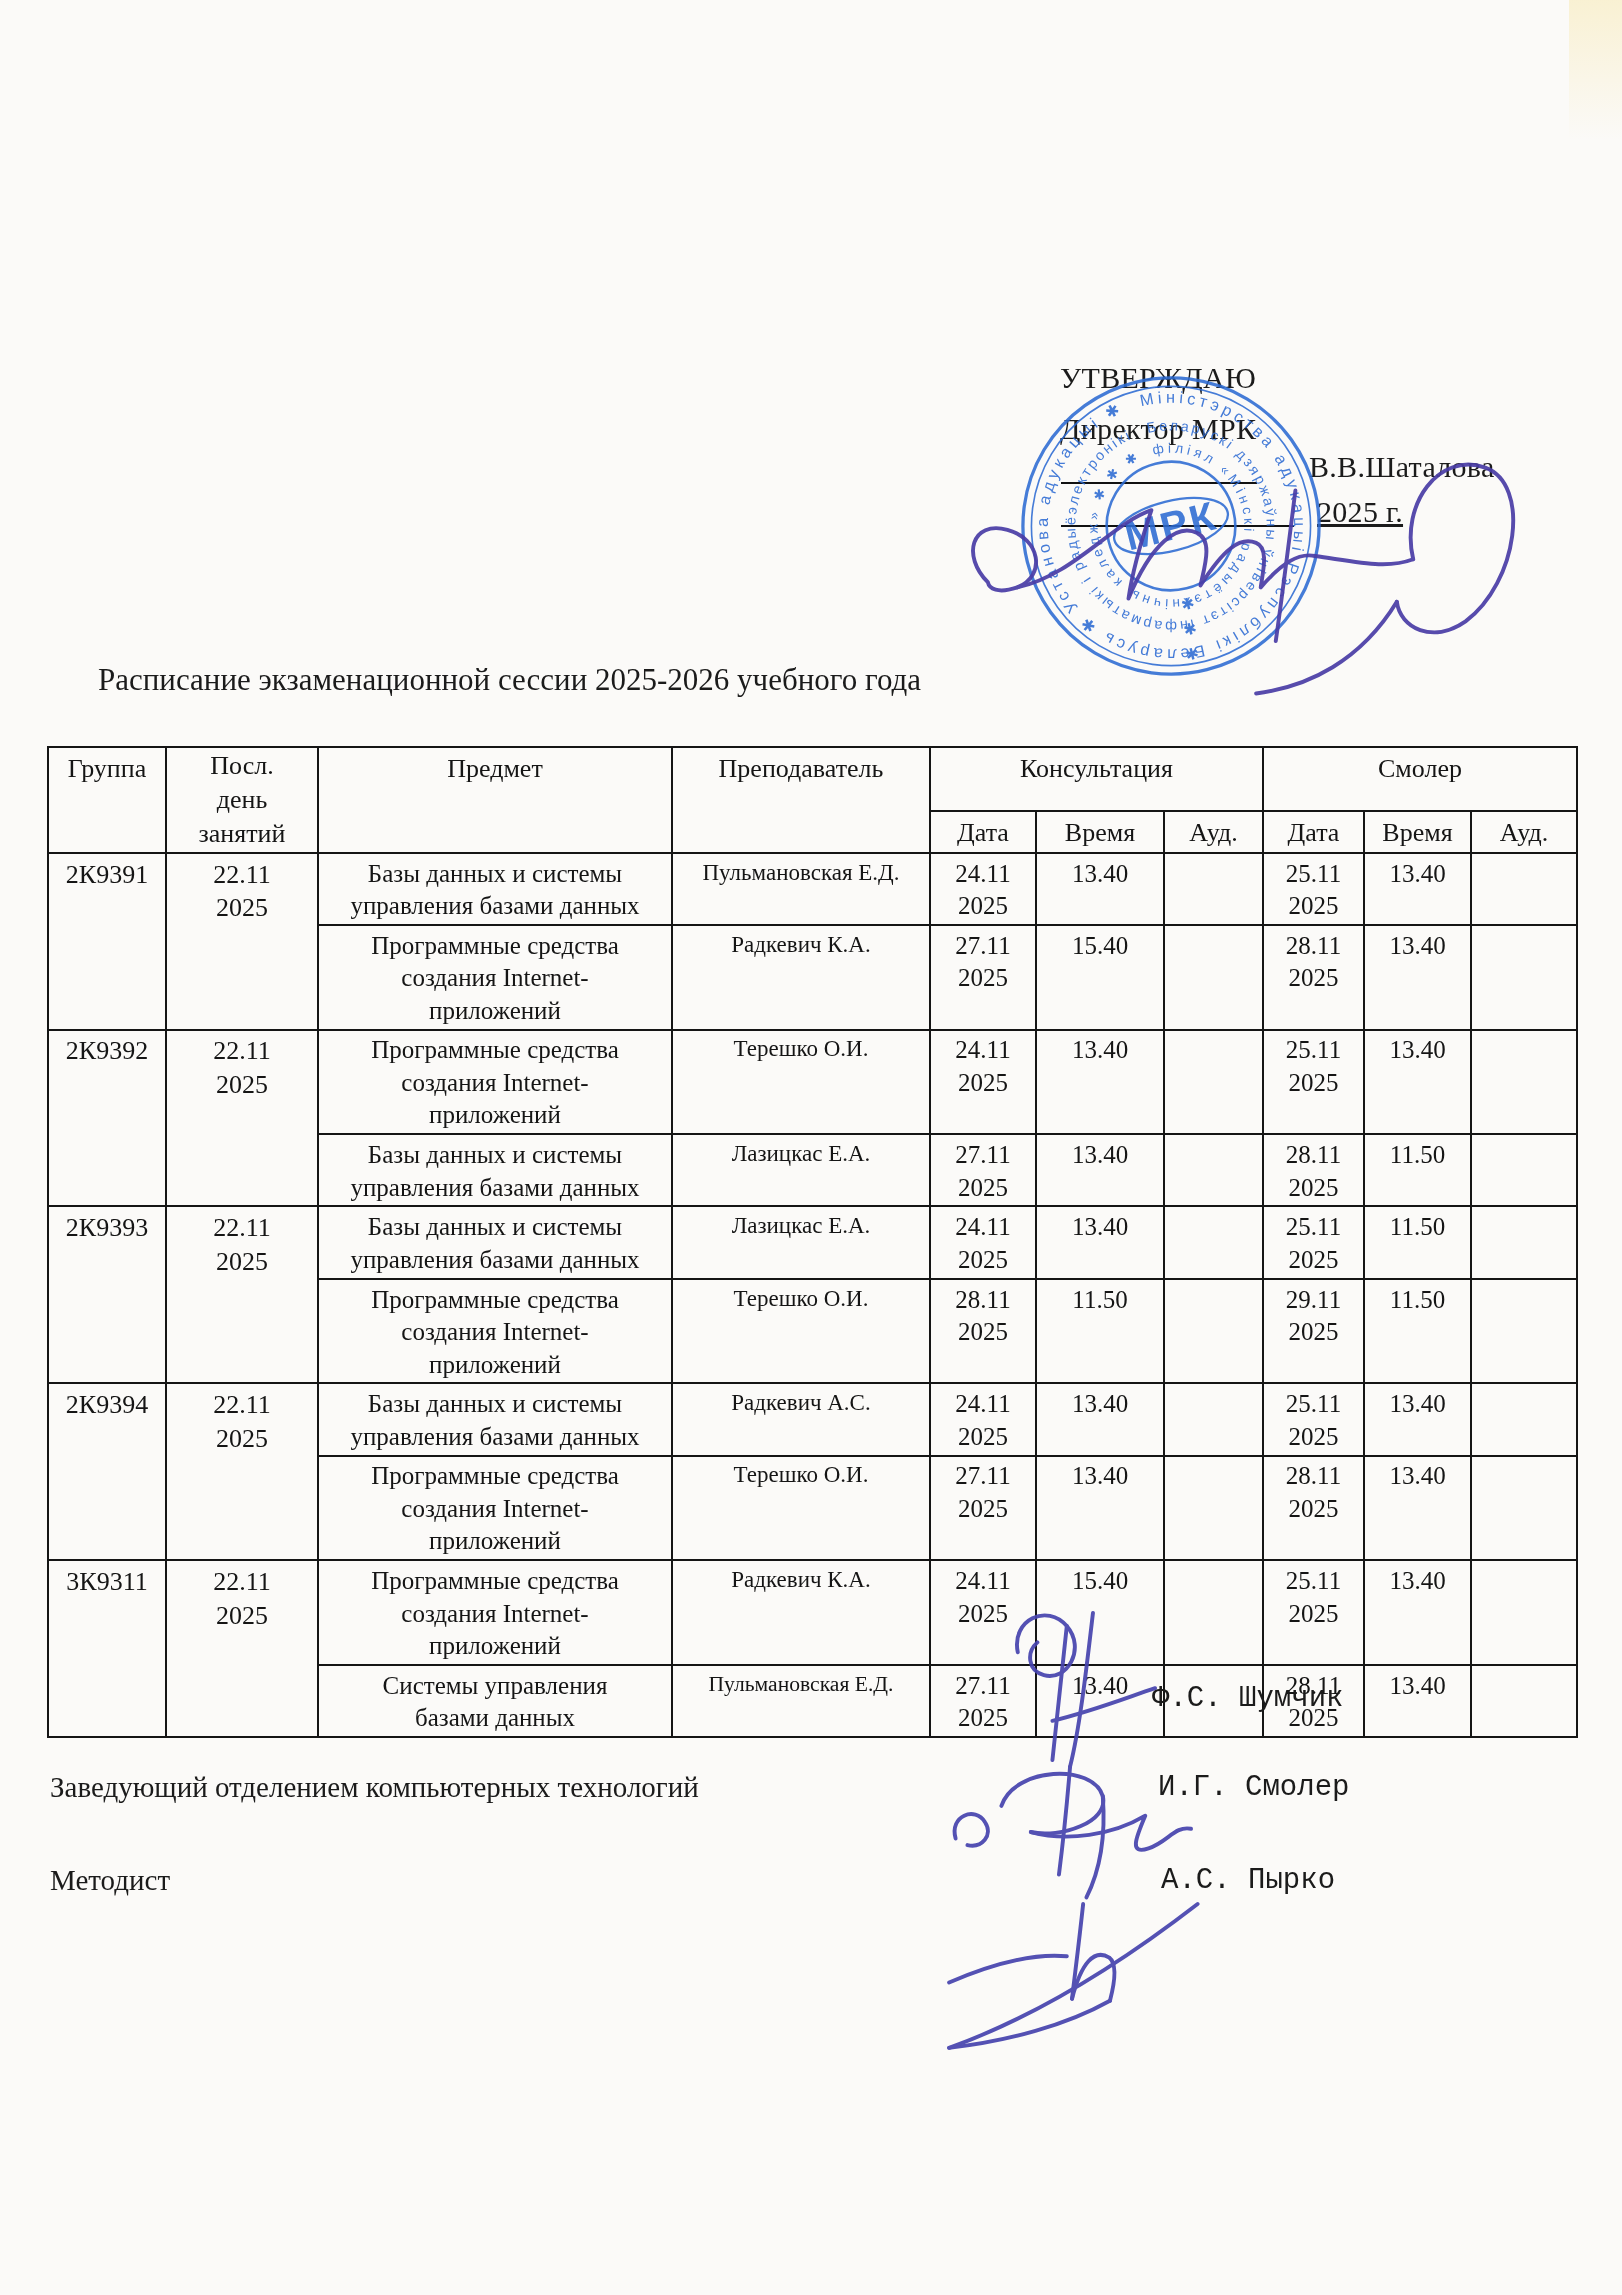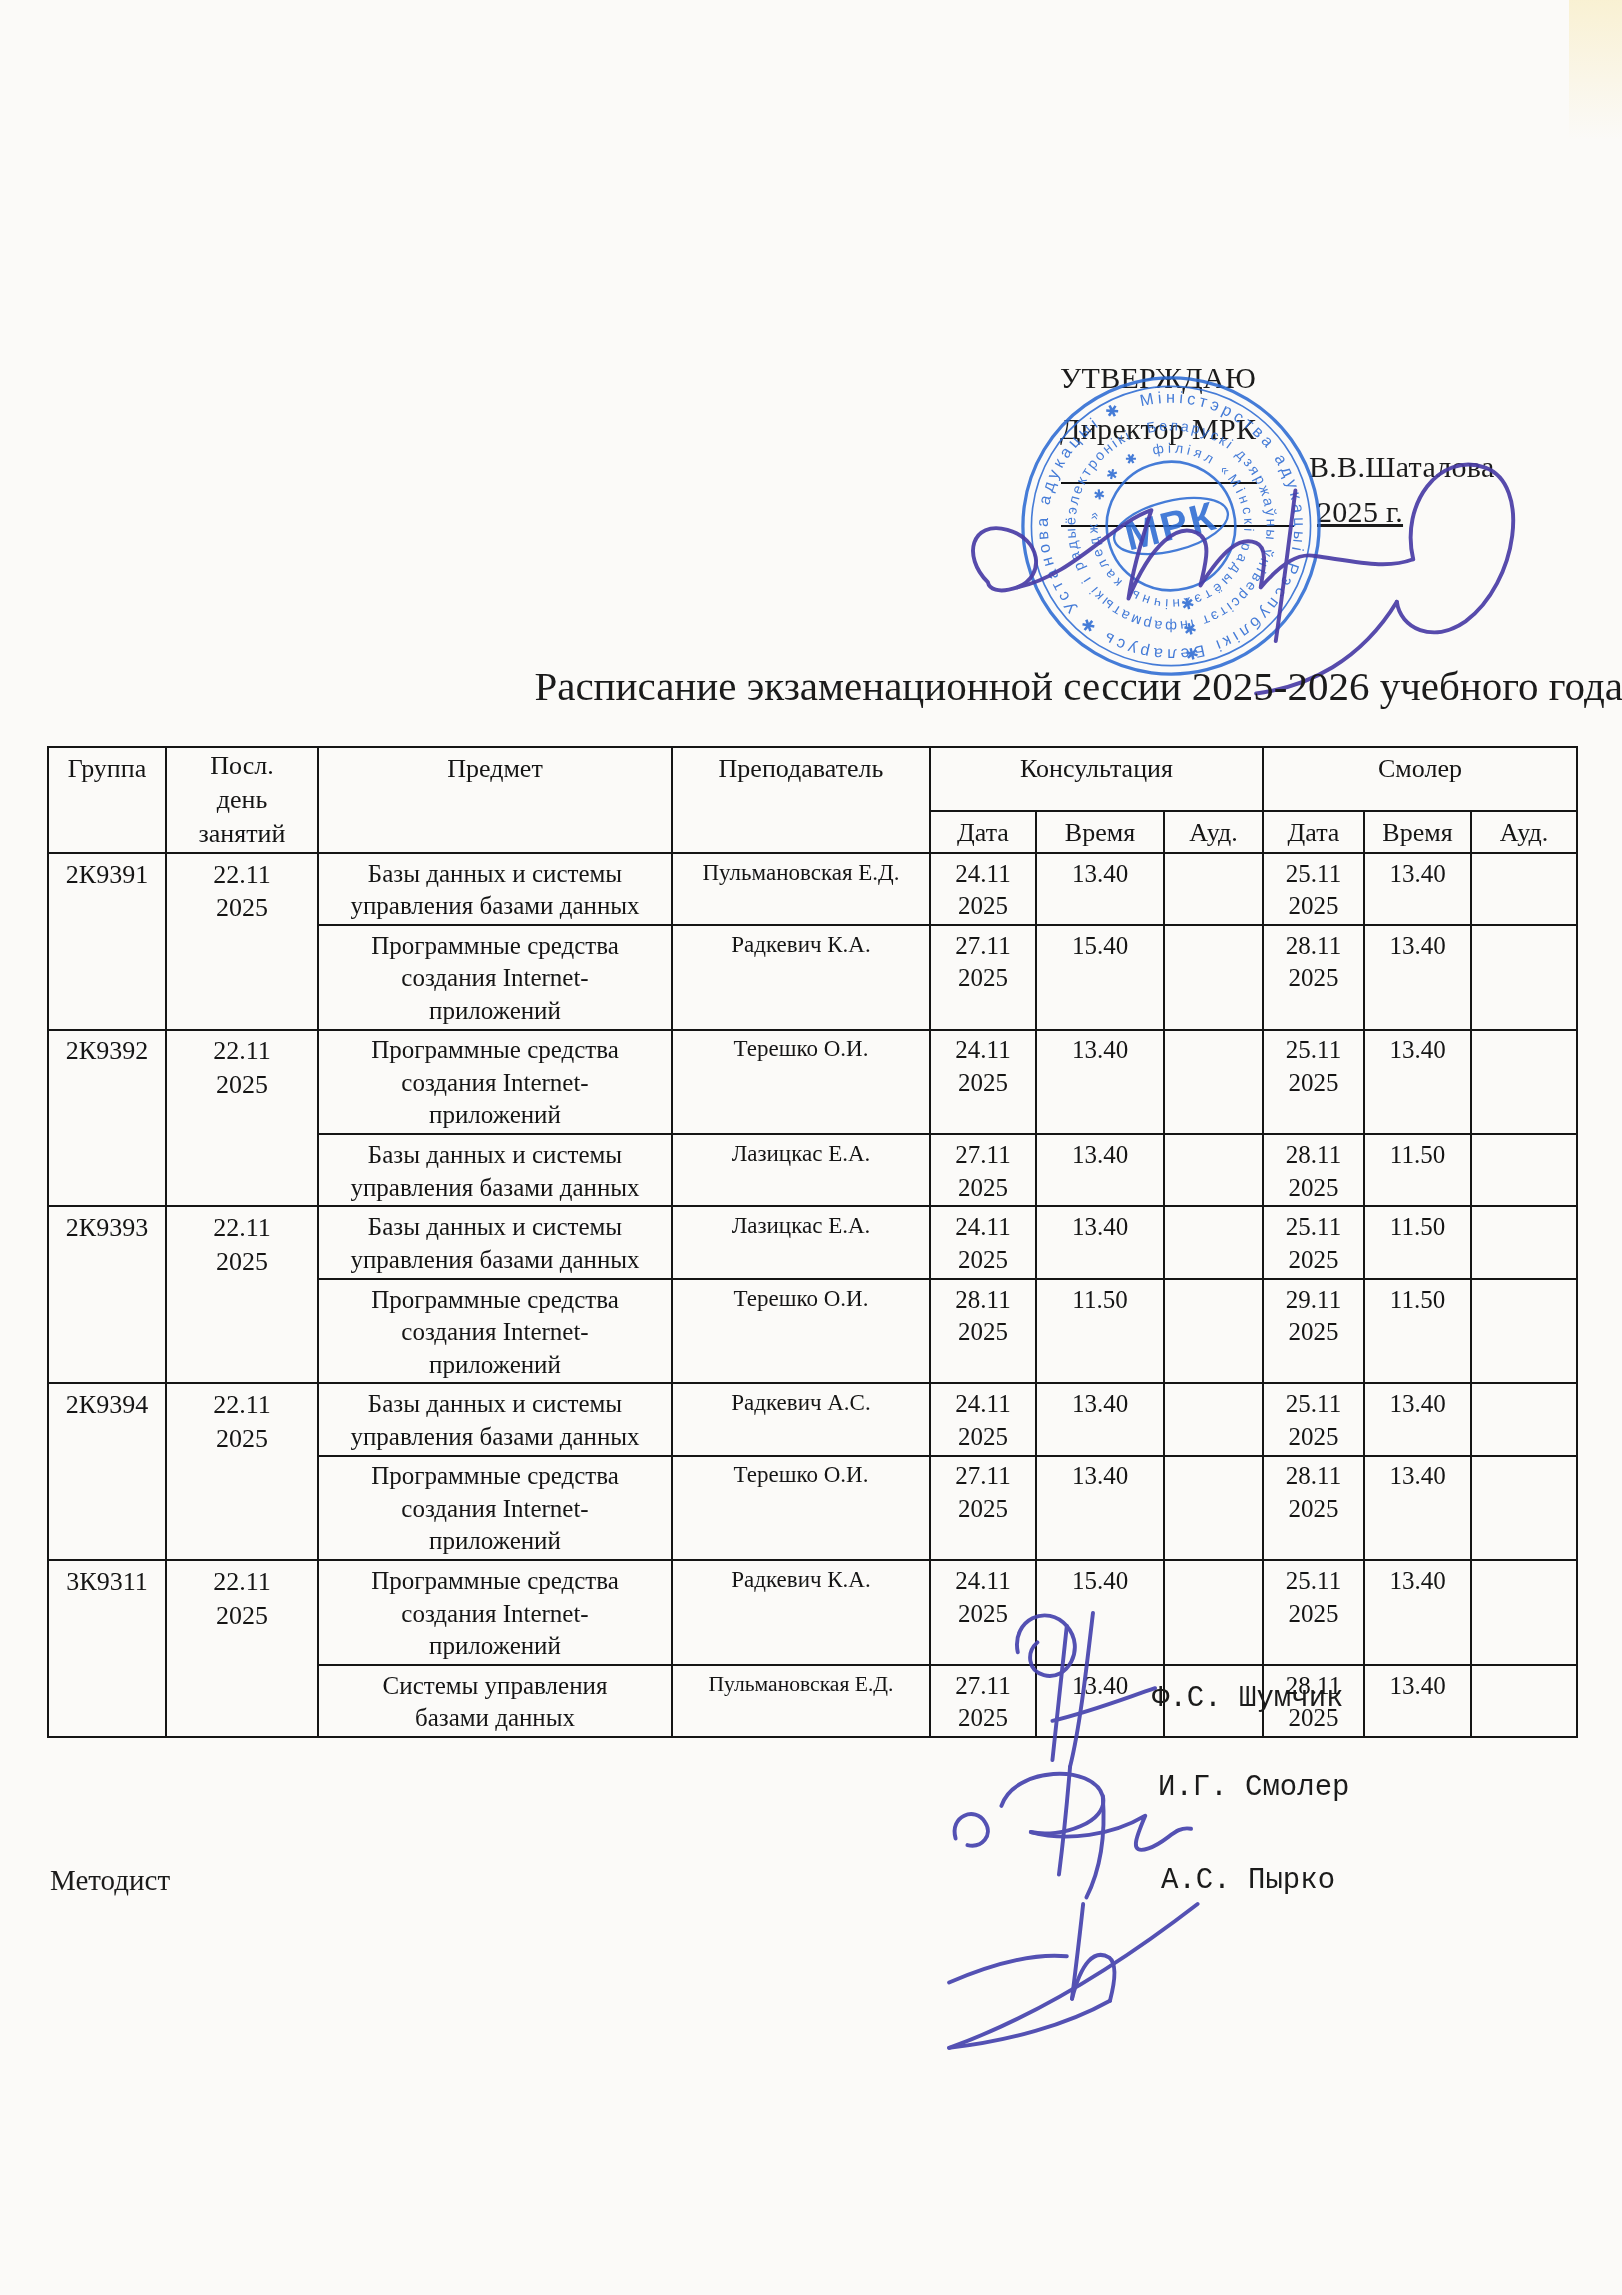--- a/index.html
+++ b/index.html
@@ -20,21 +20,21 @@
     background:linear-gradient(180deg, rgba(247,233,180,.55), rgba(247,233,180,0));
   }
 
   
   .approve{font-size:30px;letter-spacing:0.3px;}
   .sig-line{border-top:2px solid #111;height:0;}
 
   
   .doc-title{
     left:98px;top:662px;width:1525px;
-    text-align:right;font-size:41px;
+    text-align:left;font-size:31px;
   }
 
   
   table.sched{
     position:absolute;left:47px;top:746px;
     width:1529px;
     border-collapse:collapse;table-layout:fixed;
     font-size:25px;color:#151515;
   }
   table.sched th, table.sched td{
@@ -304,20 +304,21 @@
       <td class="pre">28.11
 2025</td>
       <td>13.40</td>
       <td></td>
     </tr>
   </tbody>
     </table>
 
   <div class="abs signoff-name" style="left:1152px;top:1682px;">Ф.С. Шумчик</div>
 
+  <div class="abs signoff-role" style="left:50px;top:1771px;">Заведующий отделением компьютерных технологий</div>
   <div class="abs signoff-name" style="left:1158px;top:1771px;">И.Г. Смолер</div>
 
   <div class="abs signoff-role" style="left:50px;top:1864px;">Методист</div>
   <div class="abs signoff-name" style="left:1161px;top:1864px;">А.С. Пырко</div>
 
   <svg class="abs ink" style="left:851px;top:1590px;" width="497" height="471" viewBox="0 0 760 720">
     <g stroke="#4643ae" stroke-width="6" opacity=".92">
 
       <g>
         <path d="M 255,95 C 245,45 300,20 330,55 C 360,90 330,140 295,130 C 270,123 268,95 285,80"></path>

